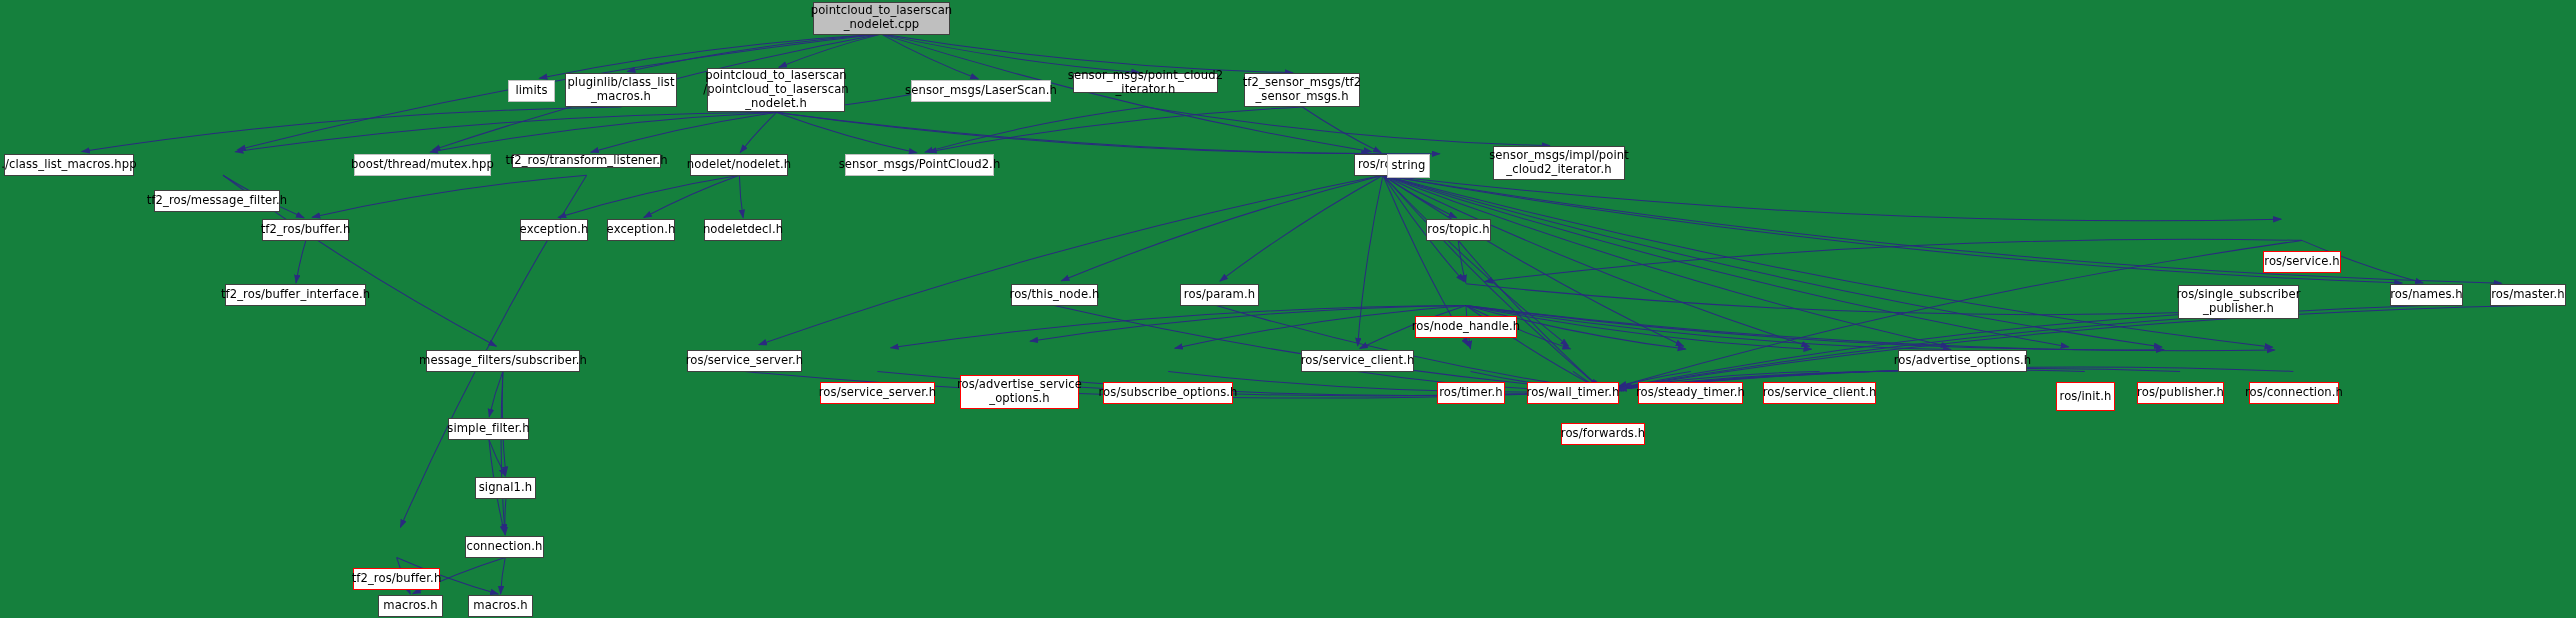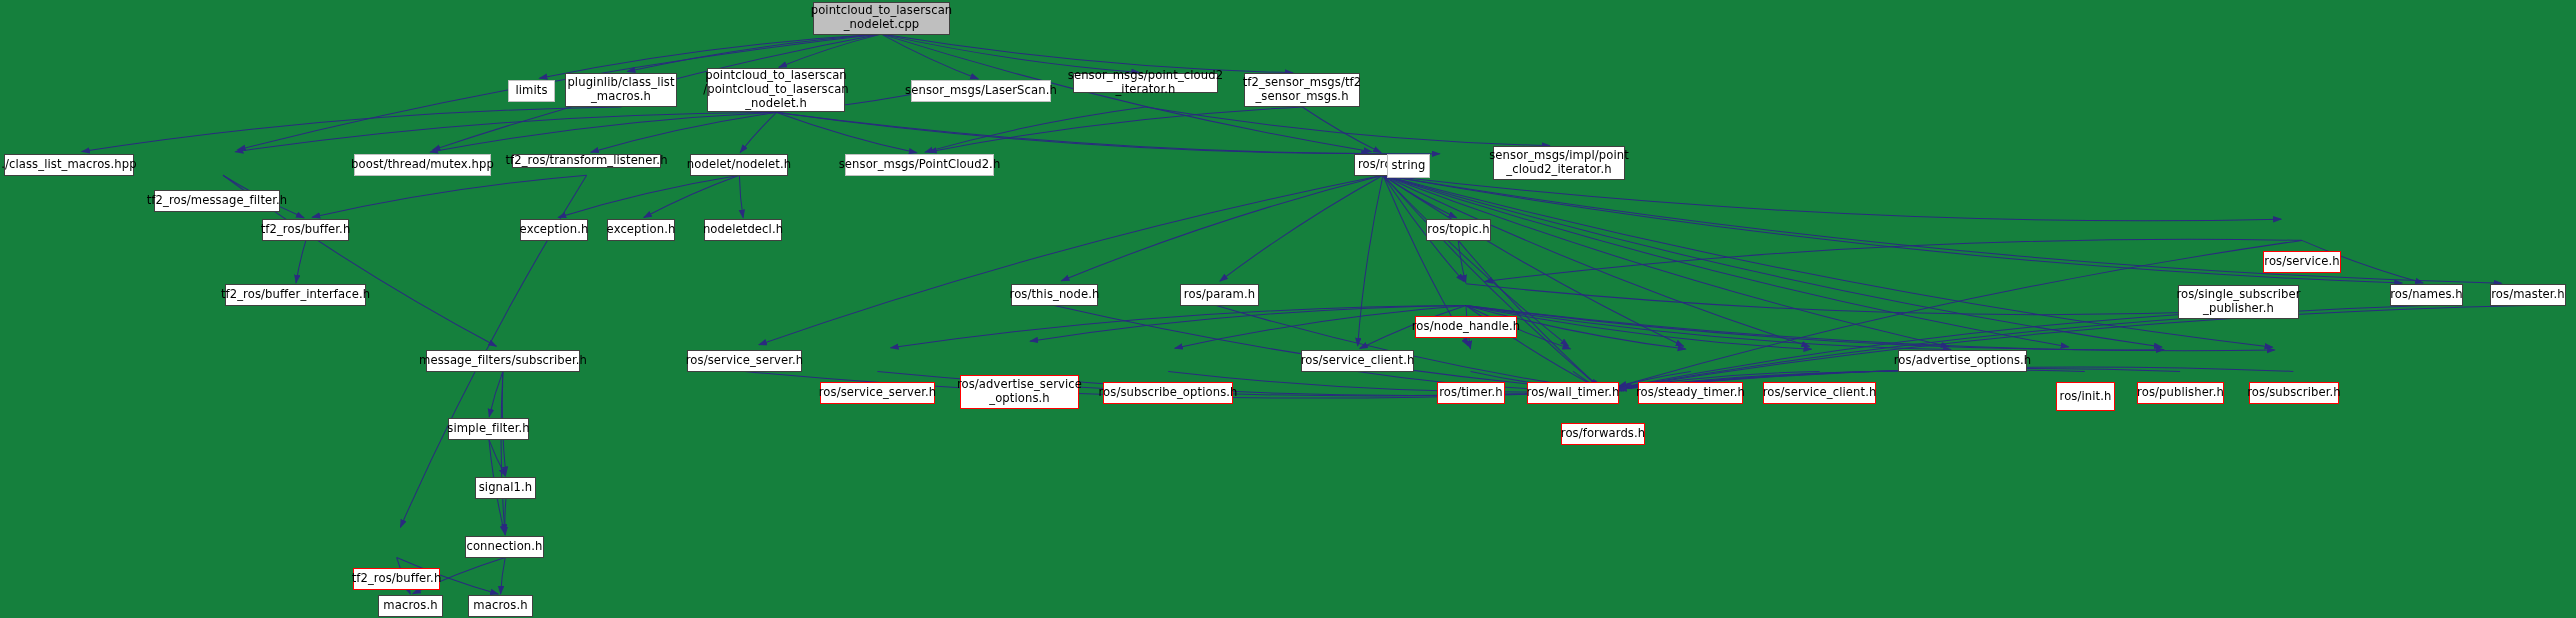--- a/index.html
+++ b/index.html
@@ -166,21 +166,21 @@
 _options.h</div>
       <div class="node red" style="left: 1103px; top: 350px; width: 130px; height: 22px;">ros/subscribe_options.h</div>
       <div class="node" style="left: 1301px; top: 350px; width: 113px; height: 22px;">ros/service_client.h</div>
       <div class="node red" style="left: 1437px; top: 350px; width: 68px; height: 22px;">ros/timer.h</div>
       <div class="node red" style="left: 1527px; top: 350px; width: 92px; height: 22px;">ros/wall_timer.h</div>
       <div class="node red" style="left: 1638px; top: 350px; width: 105px; height: 22px;">ros/steady_timer.h</div>
       <div class="node red" style="left: 1763px; top: 350px; width: 113px; height: 22px;">ros/service_client.h</div>
       <div class="node" style="left: 1898px; top: 350px; width: 129px; height: 22px;">ros/advertise_options.h</div>
       <div class="node red" style="left: 2056px; top: 350px; width: 59px; height: 29px;">ros/init.h</div>
       <div class="node red" style="left: 2137px; top: 350px; width: 87px; height: 22px;">ros/publisher.h</div>
-      <div class="node red" style="left: 2249px; top: 350px; width: 90px; height: 22px;">ros/subscriber.h</div>
+      <div class="node red" style="left: 2249px; top: 350px; width: 90px; height: 22px;">ros/connection.h</div>
       <div class="node red" style="left: 1561px; top: 391px; width: 84px; height: 22px;">ros/forwards.h</div>
       <div class="node" style="left: 448px; top: 418px; width: 81px; height: 22px;">simple_filter.h</div>
       <div class="node" style="left: 475px; top: 477px; width: 61px; height: 22px;">signal1.h</div>
       <div class="node red" style="left: 353px; top: 536px; width: 87px; height: 22px;">tf2_ros/buffer.h</div>
       <div class="node" style="left: 465px; top: 536px; width: 79px; height: 22px;">connection.h</div>
       <div class="node" style="left: 378px; top: 595px; width: 65px; height: 22px;">macros.h</div>
       <div class="node" style="left: 468px; top: 595px; width: 65px; height: 22px;">macros.h</div>
     </div>
 </div>
 

